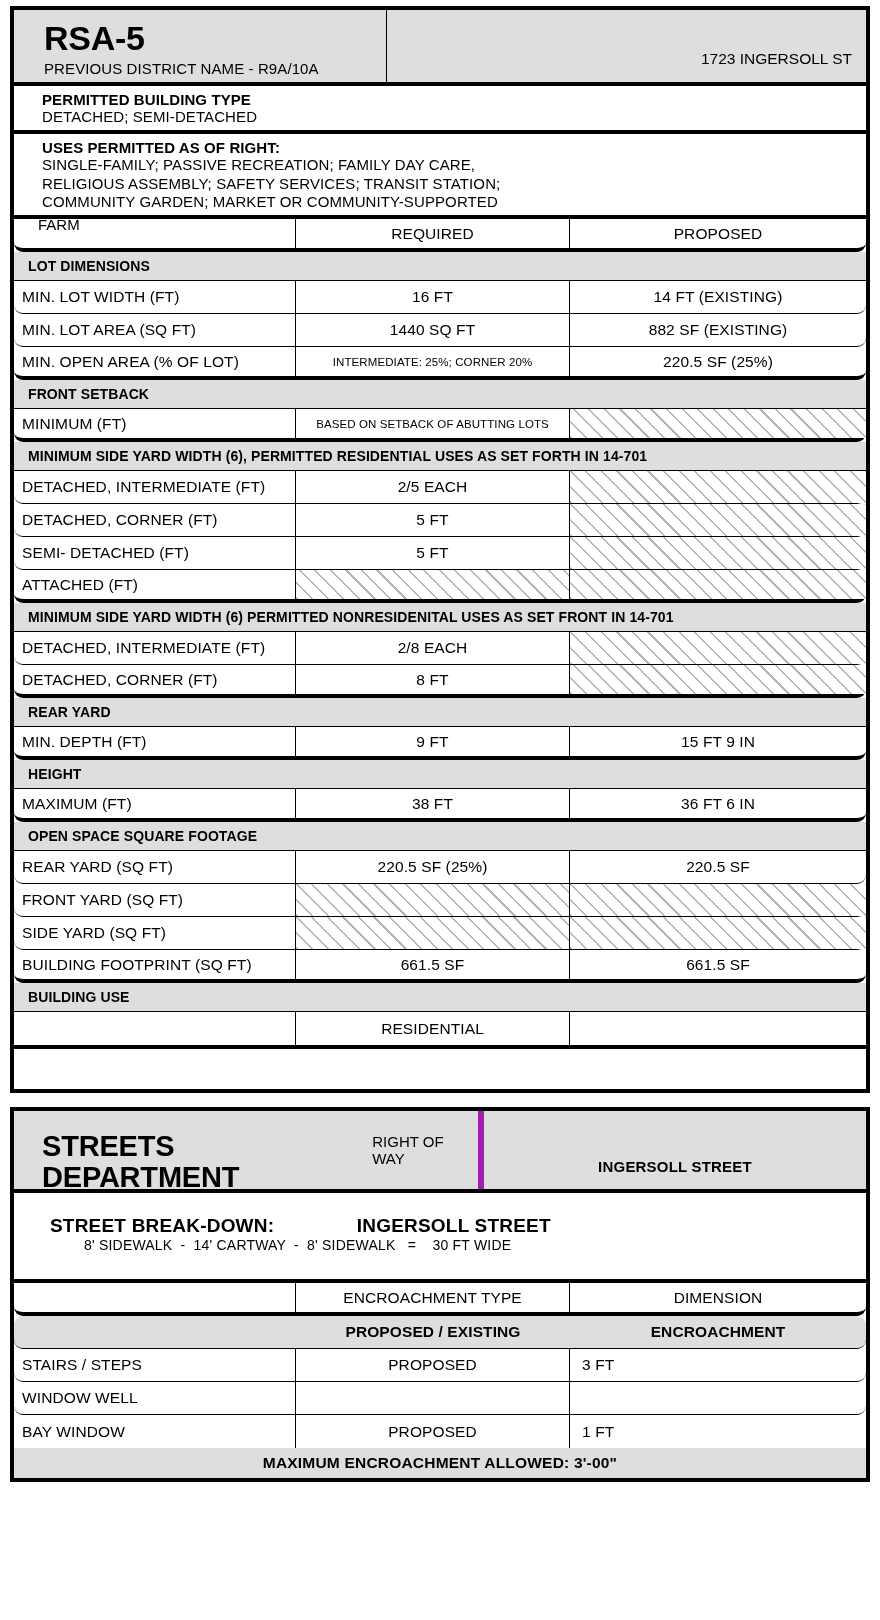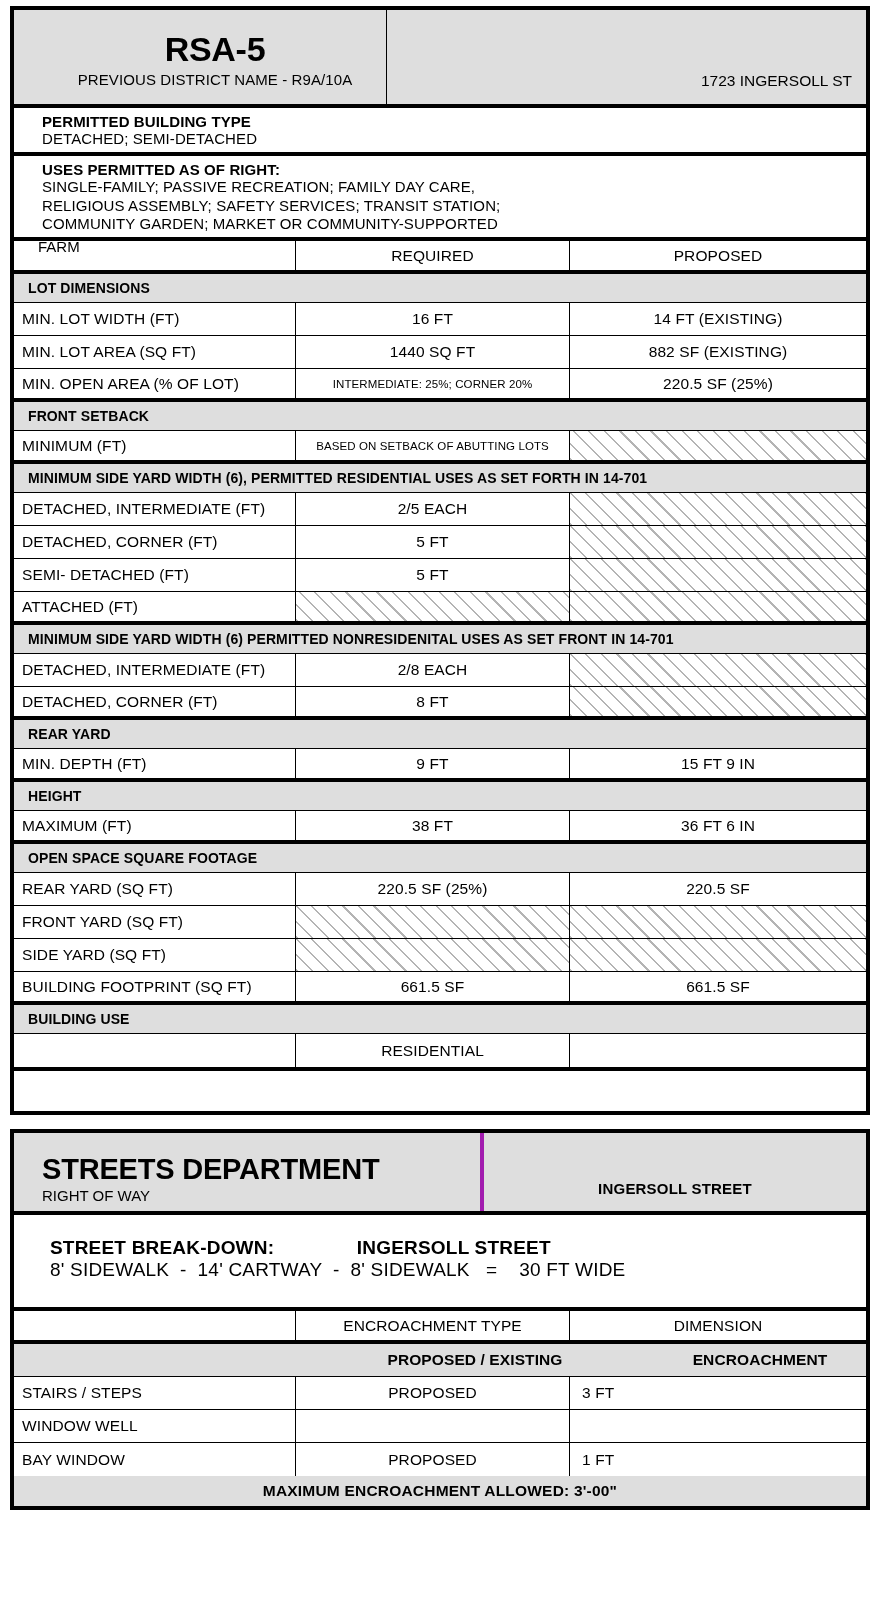--- a/index.html
+++ b/index.html
@@ -41,20 +41,21 @@
     background: #fff;
   }
   .block.first { border-top: 4px solid #000; }
 
   .row {
     display: flex;
     box-sizing: border-box;
     border-bottom: 1px solid #000;
     min-height: 33px;
     align-items: stretch;
+    border-radius: 9px;
   }
   .row.last { border-bottom: none; }
   .row.thick { border-bottom: 4px solid #000; }
 
   .cell {
     box-sizing: border-box;
     display: flex;
     align-items: center;
     padding: 3px 8px;
     font-size: 15.5px;
@@ -88,23 +89,22 @@
        #ffffff 1.6px, #ffffff 11px);
   }
 
   .small { font-size: 11.5px; }
 
   
   .dist-head {
     display: flex;
     background: #dedede;
     border-bottom: 4px solid #000;
-    height: 98px;
-    box-sizing: border-box;
-    text-align: center;
+    height: 76px;
+    box-sizing: border-box;
   }
   .dist-left {
     width: 373px;
     flex: 0 0 373px;
     border-right: 1px solid #000;
     box-sizing: border-box;
     padding: 6px 0 0 30px;
     display: flex;
     flex-direction: column;
     justify-content: center;
@@ -165,25 +165,24 @@
   .st-head {
     display: flex;
     background: #dedede;
     border-bottom: 4px solid #000;
     height: 82px;
     box-sizing: border-box;
   }
   .st-left {
     width: 470px;
     flex: 0 0 470px;
-    border-right: 4px solid #a21caf;
-    box-sizing: border-box;
-    padding: 14px 0 0 28px;
-    display: flex;
-    flex-direction: column;
+    border-right: 6px solid #a21caf;
+    box-sizing: border-box;
+    padding: 20px 0 0 28px;
+    display: flex;
     justify-content: center;
   }
   .st-title {
     font-size: 29px;
     font-weight: bold;
     line-height: 1.06;
     letter-spacing: -.2px;
   }
   .st-sub { font-size: 15px; margin-top: 2px; }
   .st-right {
@@ -202,34 +201,34 @@
     padding: 22px 0 26px 36px;
     box-sizing: border-box;
   }
   .st-body .l1 {
     font-size: 19px;
     font-weight: bold;
     letter-spacing: .2px;
     white-space: pre;
   }
   .st-body .l2 {
-    font-size: 19px;
+    font-size: 14px;
     letter-spacing: .2px;
     white-space: pre;
+    margin-left: 34px;
   }
 
   
   .e-label { width: 282px; flex: 0 0 282px; border-right: 1px solid #000; }
   .e-type  { width: 274px; flex: 0 0 274px; border-right: 1px solid #000; justify-content: center; text-align: center; }
   .e-dim   { flex: 1 1 auto; justify-content: flex-start; padding-left: 12px; }
 
   .e-shaded {
     background: #dedede;
     font-weight: bold;
-    gap: 42px;
   }
   .e-foot {
     background: #dedede;
     font-weight: bold;
     font-size: 15.5px;
     text-align: center;
     padding: 6px 0;
     letter-spacing: .2px;
   }
 </style>

